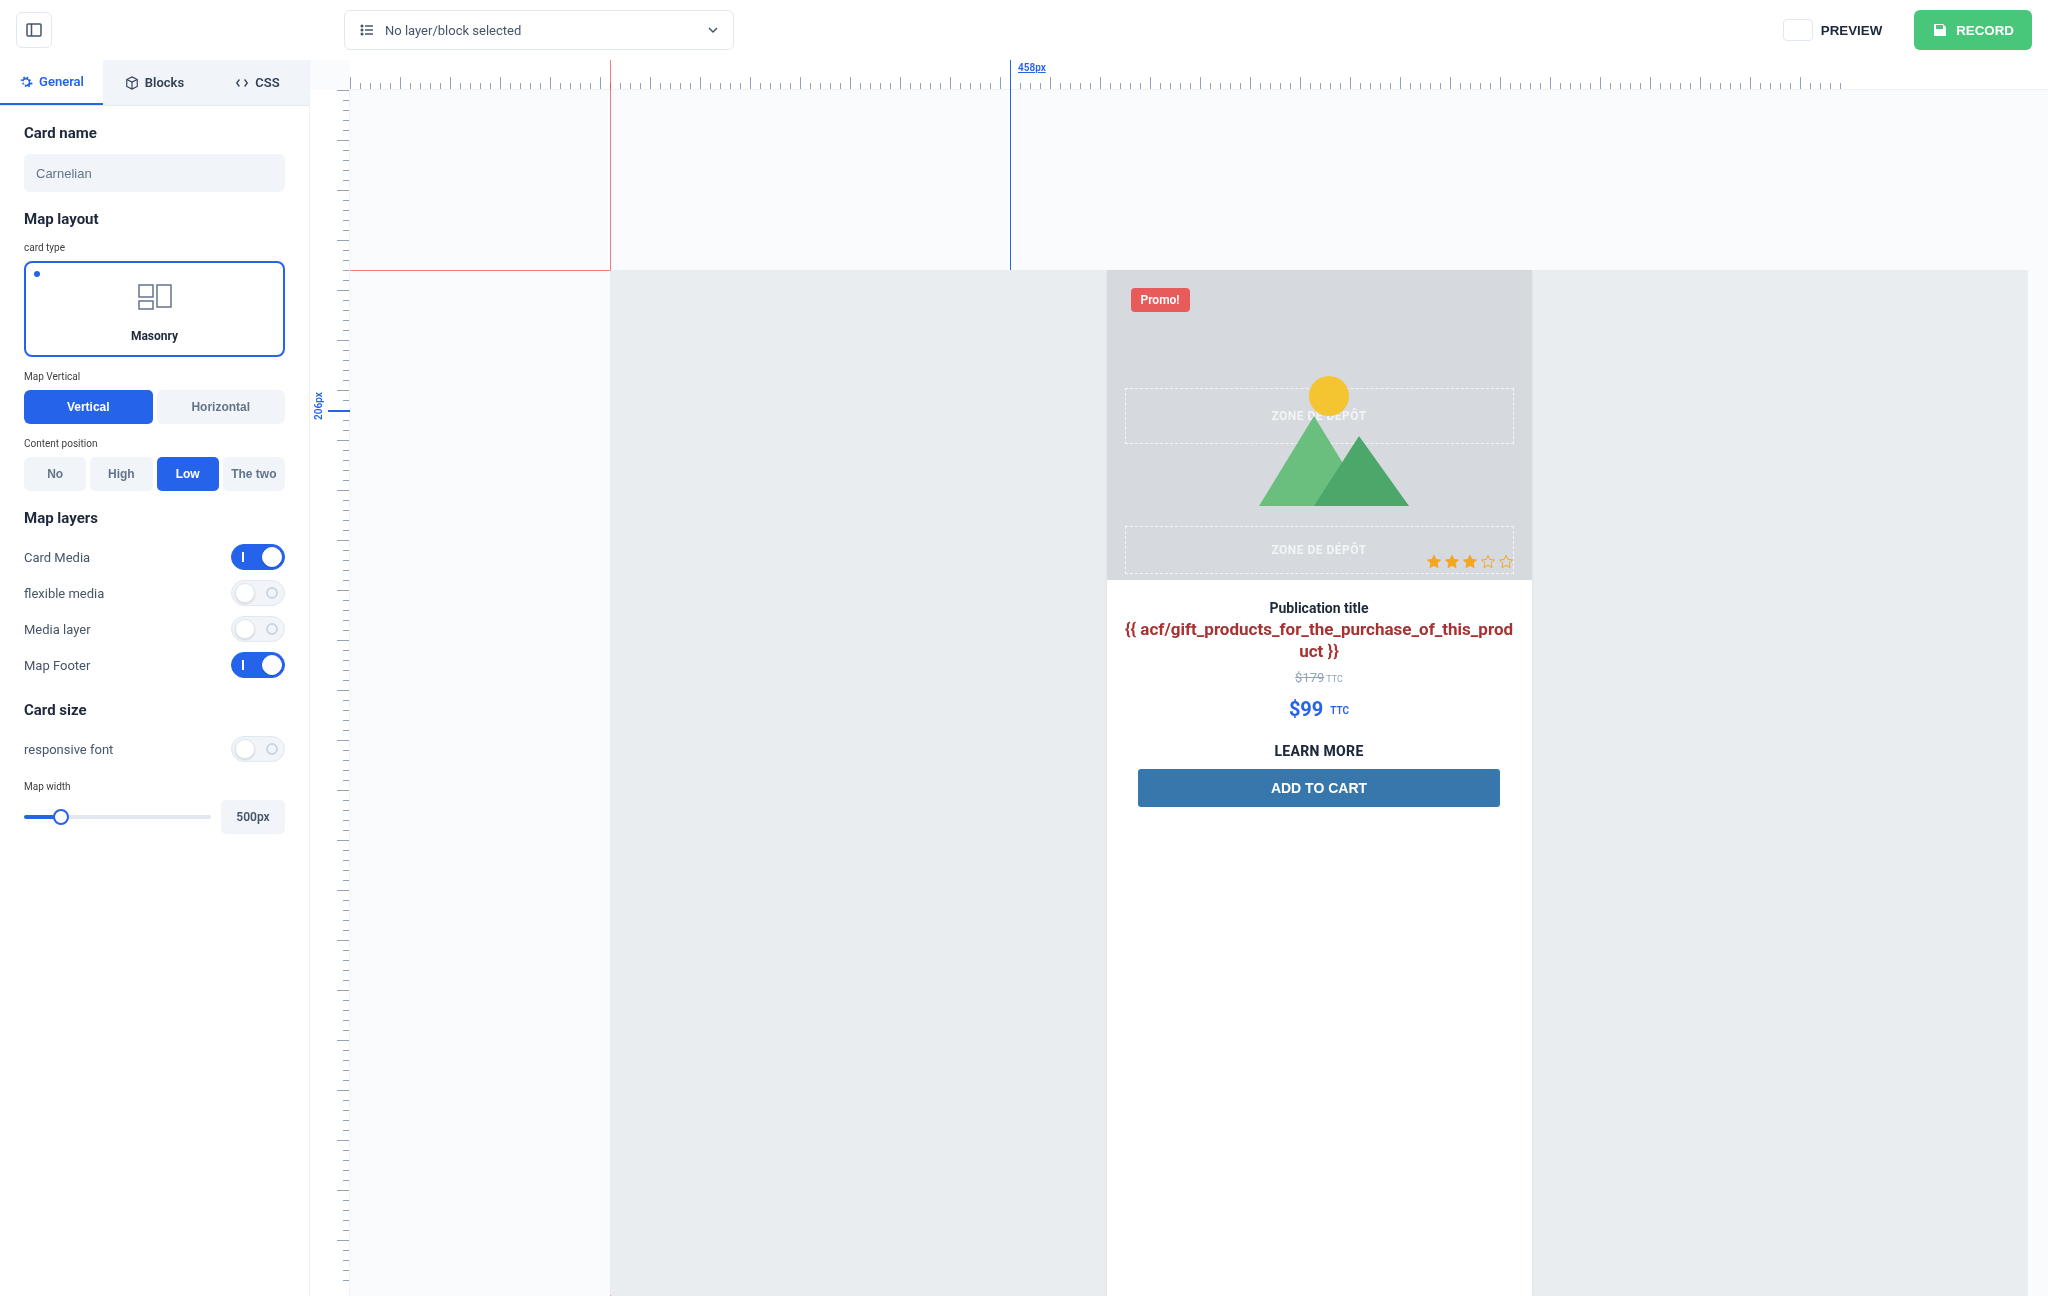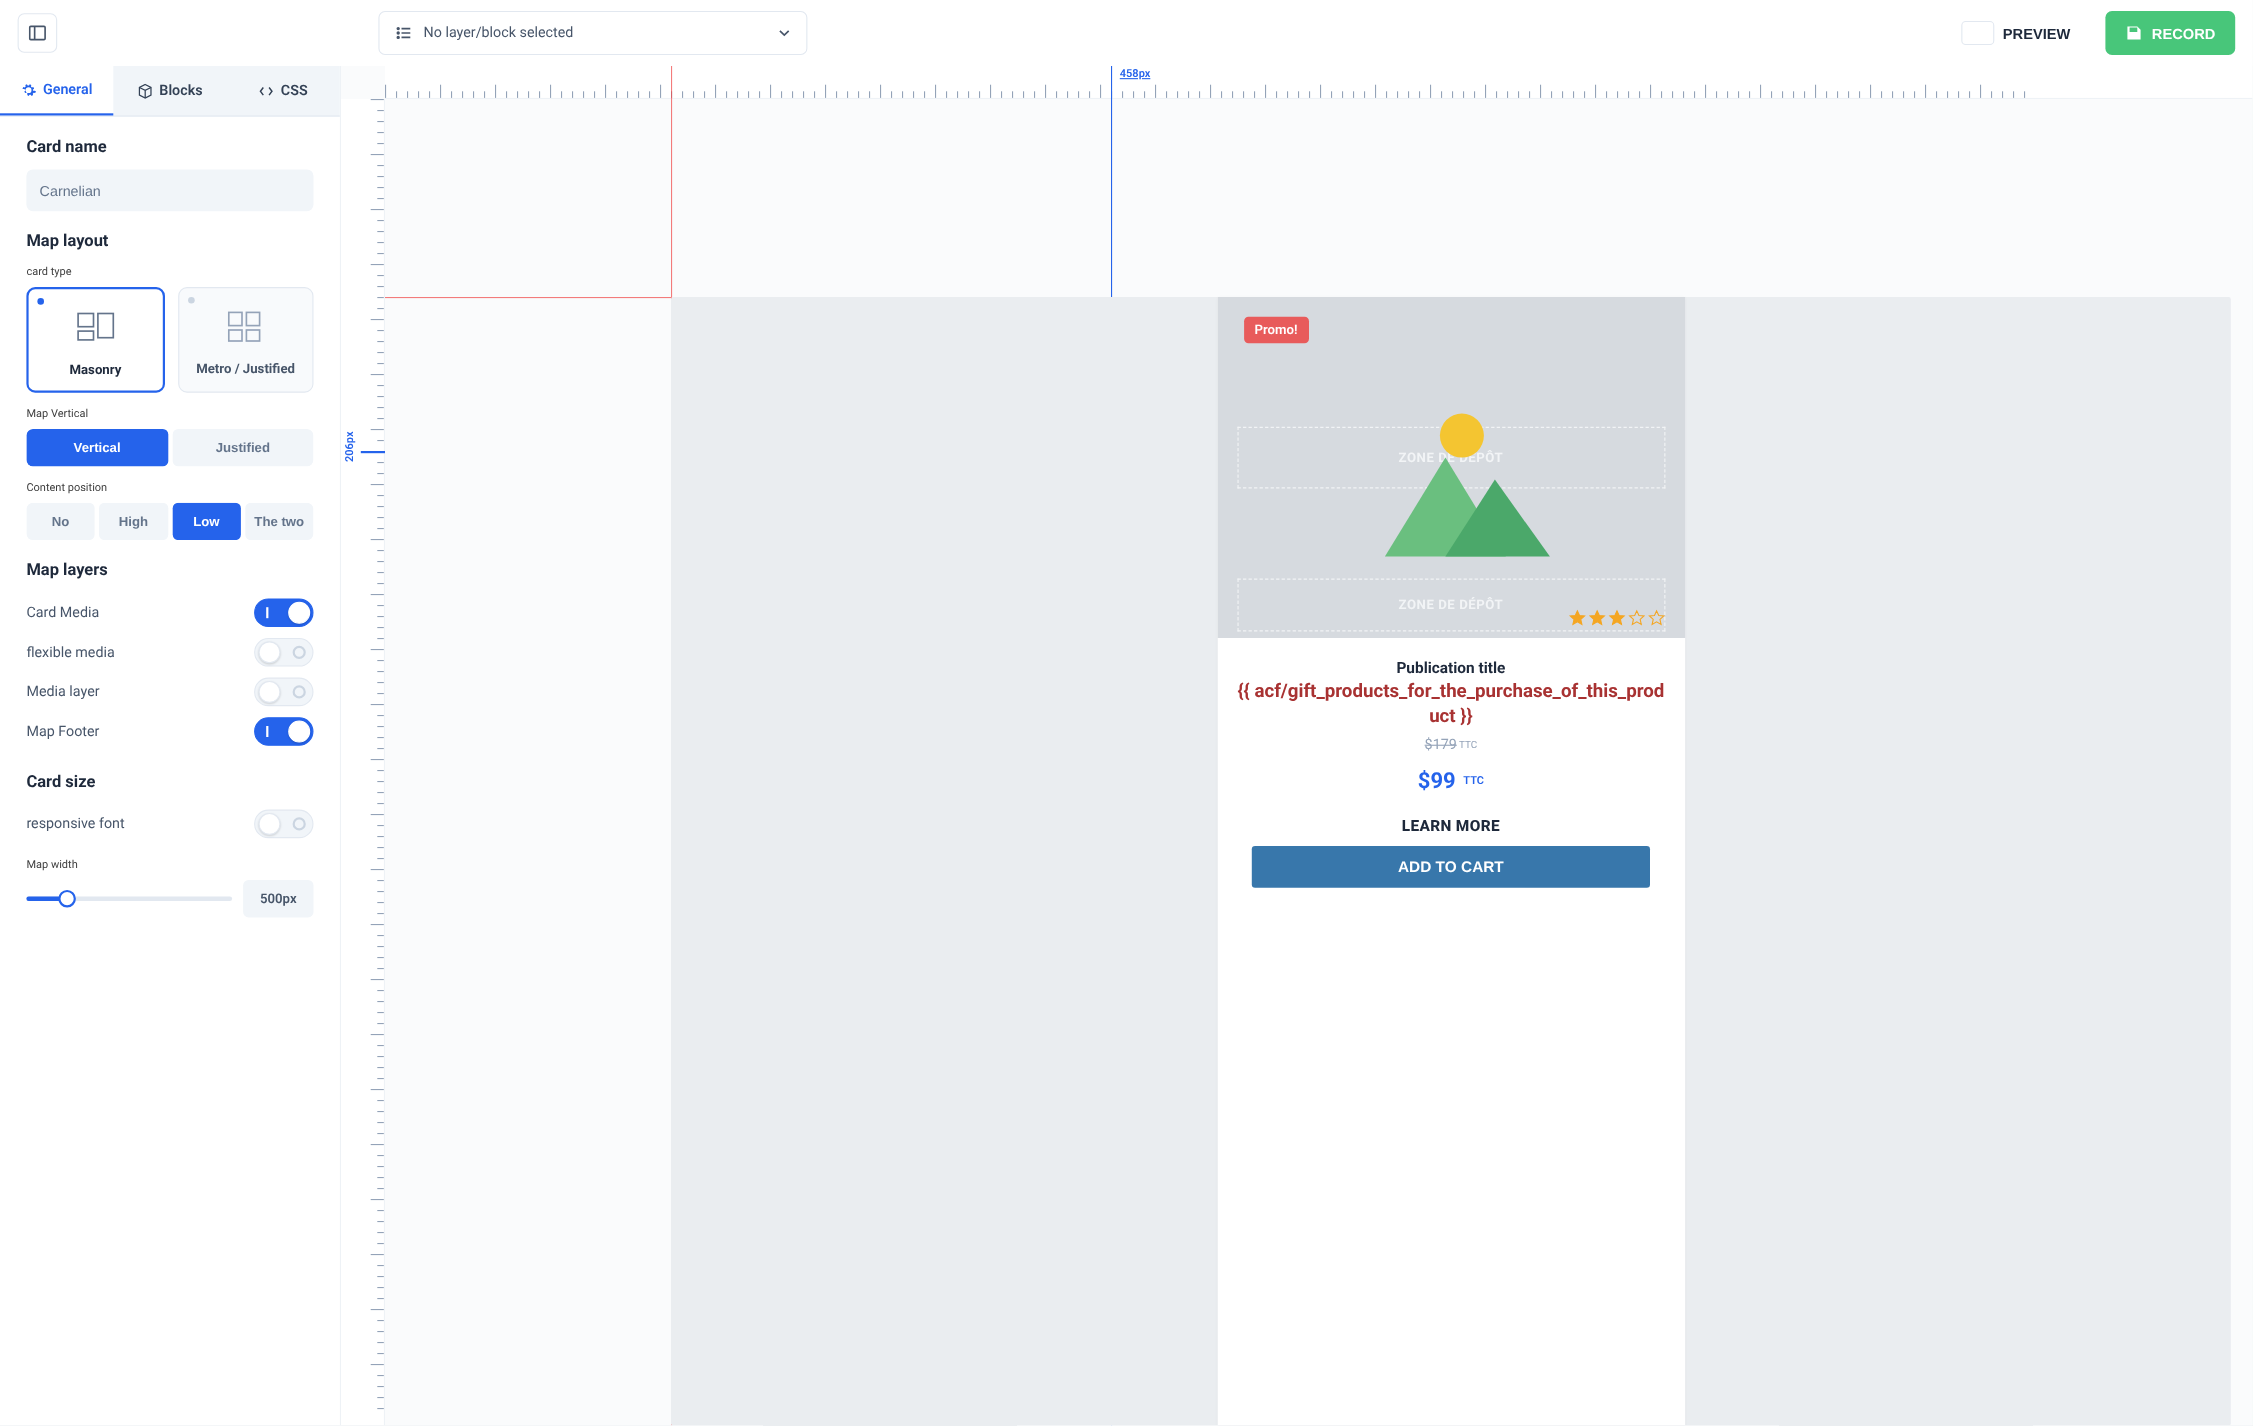--- a/index.html
+++ b/index.html
@@ -159,38 +159,26 @@
             <span class="dot"></span>
             <div class="ct-icon">
                 <svg width="40" height="30" viewBox="0 0 40 30" fill="none" stroke="#64748b" stroke-width="1.5">
                   <rect x="4" y="2" width="14" height="12"></rect>
                   <rect x="22" y="2" width="14" height="22"></rect>
                   <rect x="4" y="18" width="14" height="8"></rect>
                 </svg>
               </div>
             <div class="ct-label">Masonry</div>
           </div>
-          <div class="card-type">
-            <span class="dot"></span>
-            <div class="ct-icon">
-                <svg width="34" height="30" viewBox="0 0 34 30" fill="none" stroke="#94a3b8" stroke-width="1.5">
-                  <rect x="2" y="2" width="12" height="12"></rect>
-                  <rect x="18" y="2" width="12" height="12"></rect>
-                  <rect x="2" y="18" width="12" height="10"></rect>
-                  <rect x="18" y="18" width="12" height="10"></rect>
-                </svg>
-              </div>
-            <div class="ct-label">Metro / Justified</div>
-          </div>
         </div>
 
         <div class="sub-label">Map Vertical</div>
         <div class="seg">
           <button class="seg-btn active">Vertical</button>
-          <button class="seg-btn">Justified</button>
+          <button class="seg-btn">Horizontal</button>
         </div>
 
         <div class="sub-label">Content position</div>
         <div class="seg four">
           <button class="seg-btn">No</button>
           <button class="seg-btn">High</button>
           <button class="seg-btn active">Low</button>
           <button class="seg-btn">The two</button>
         </div>
 

